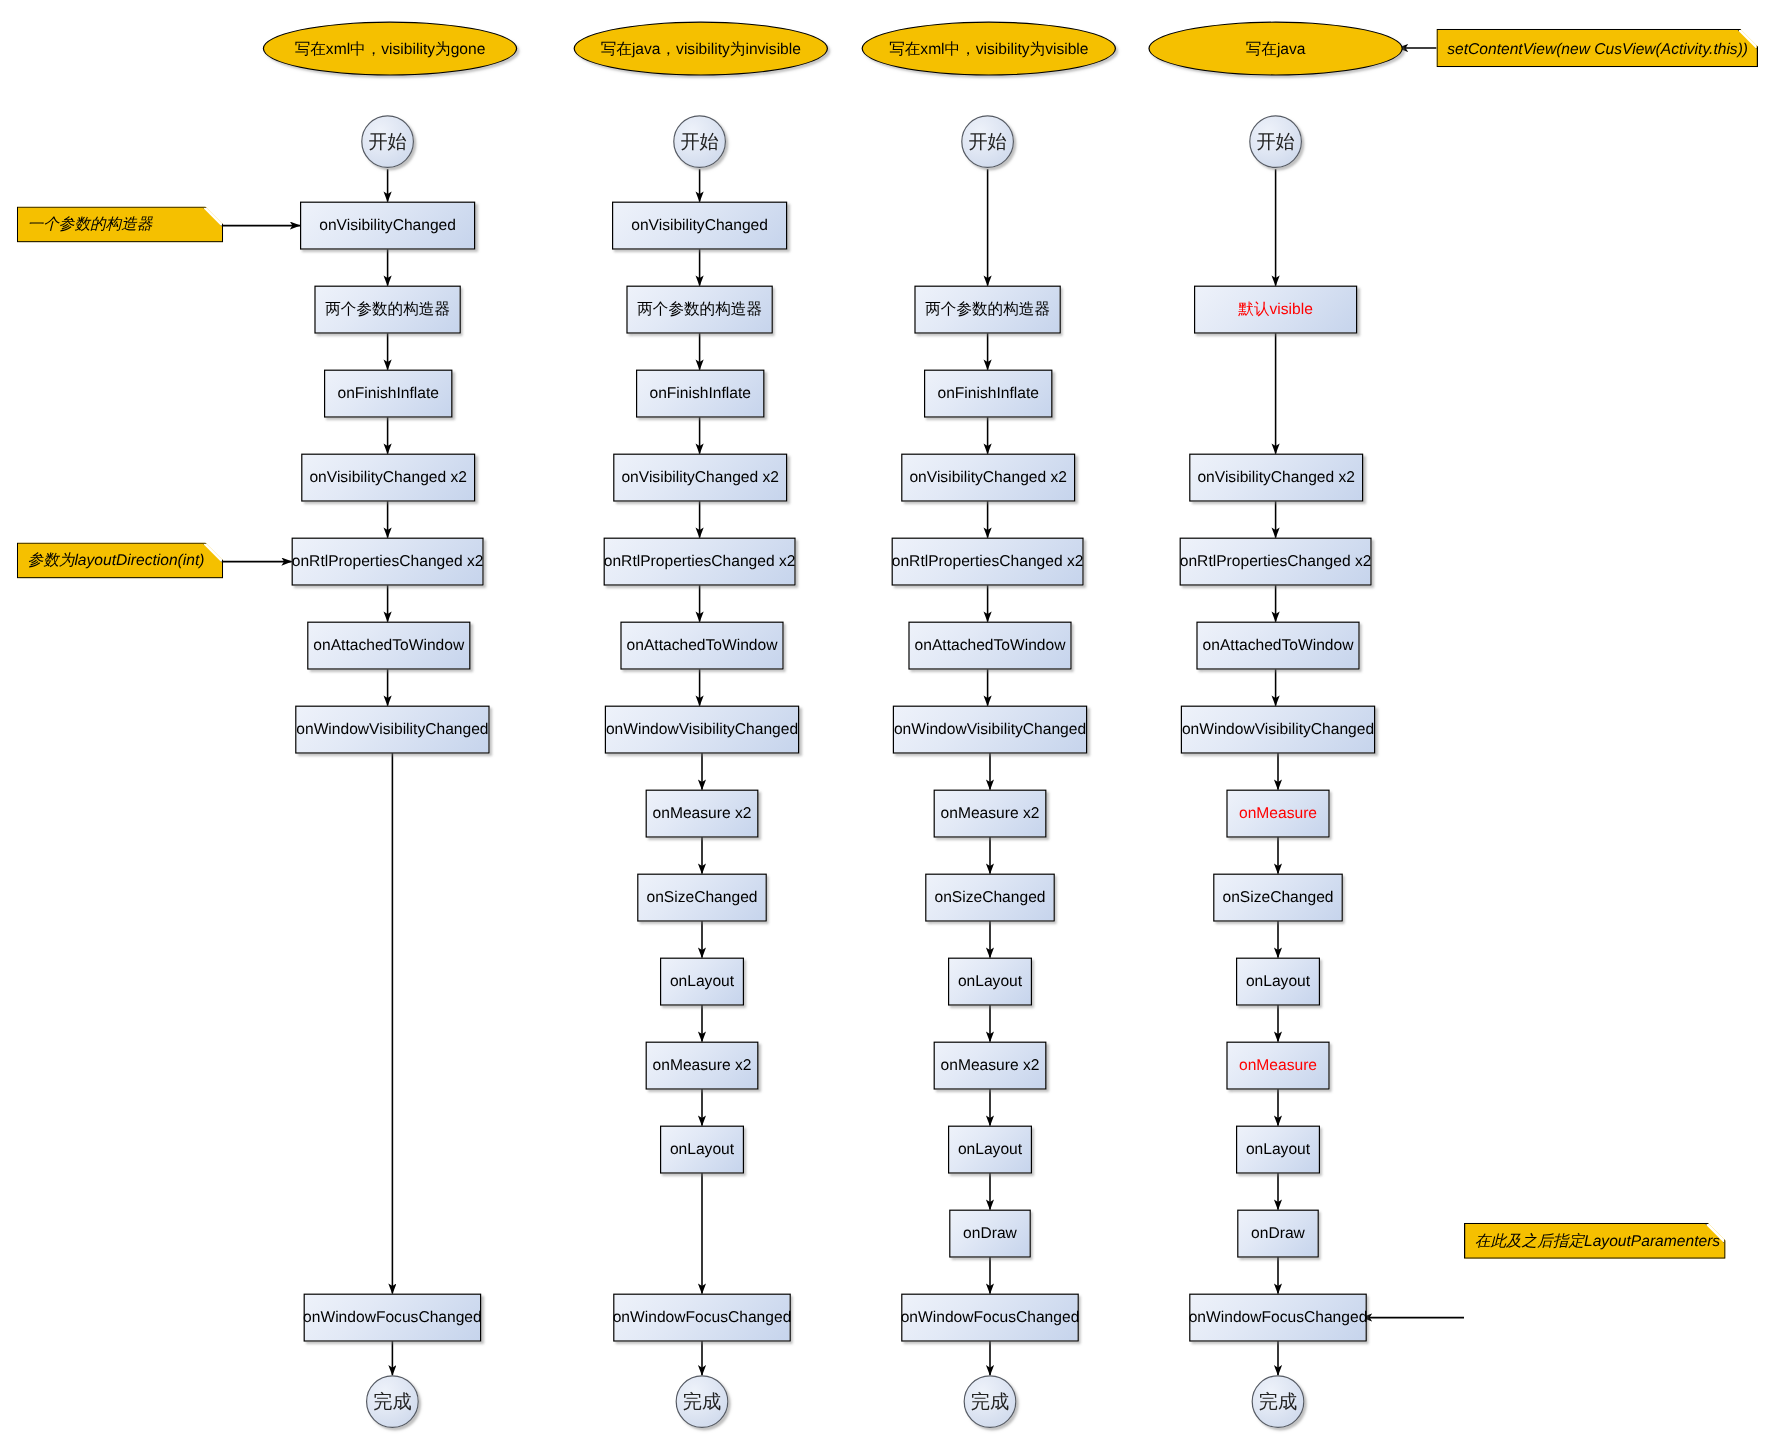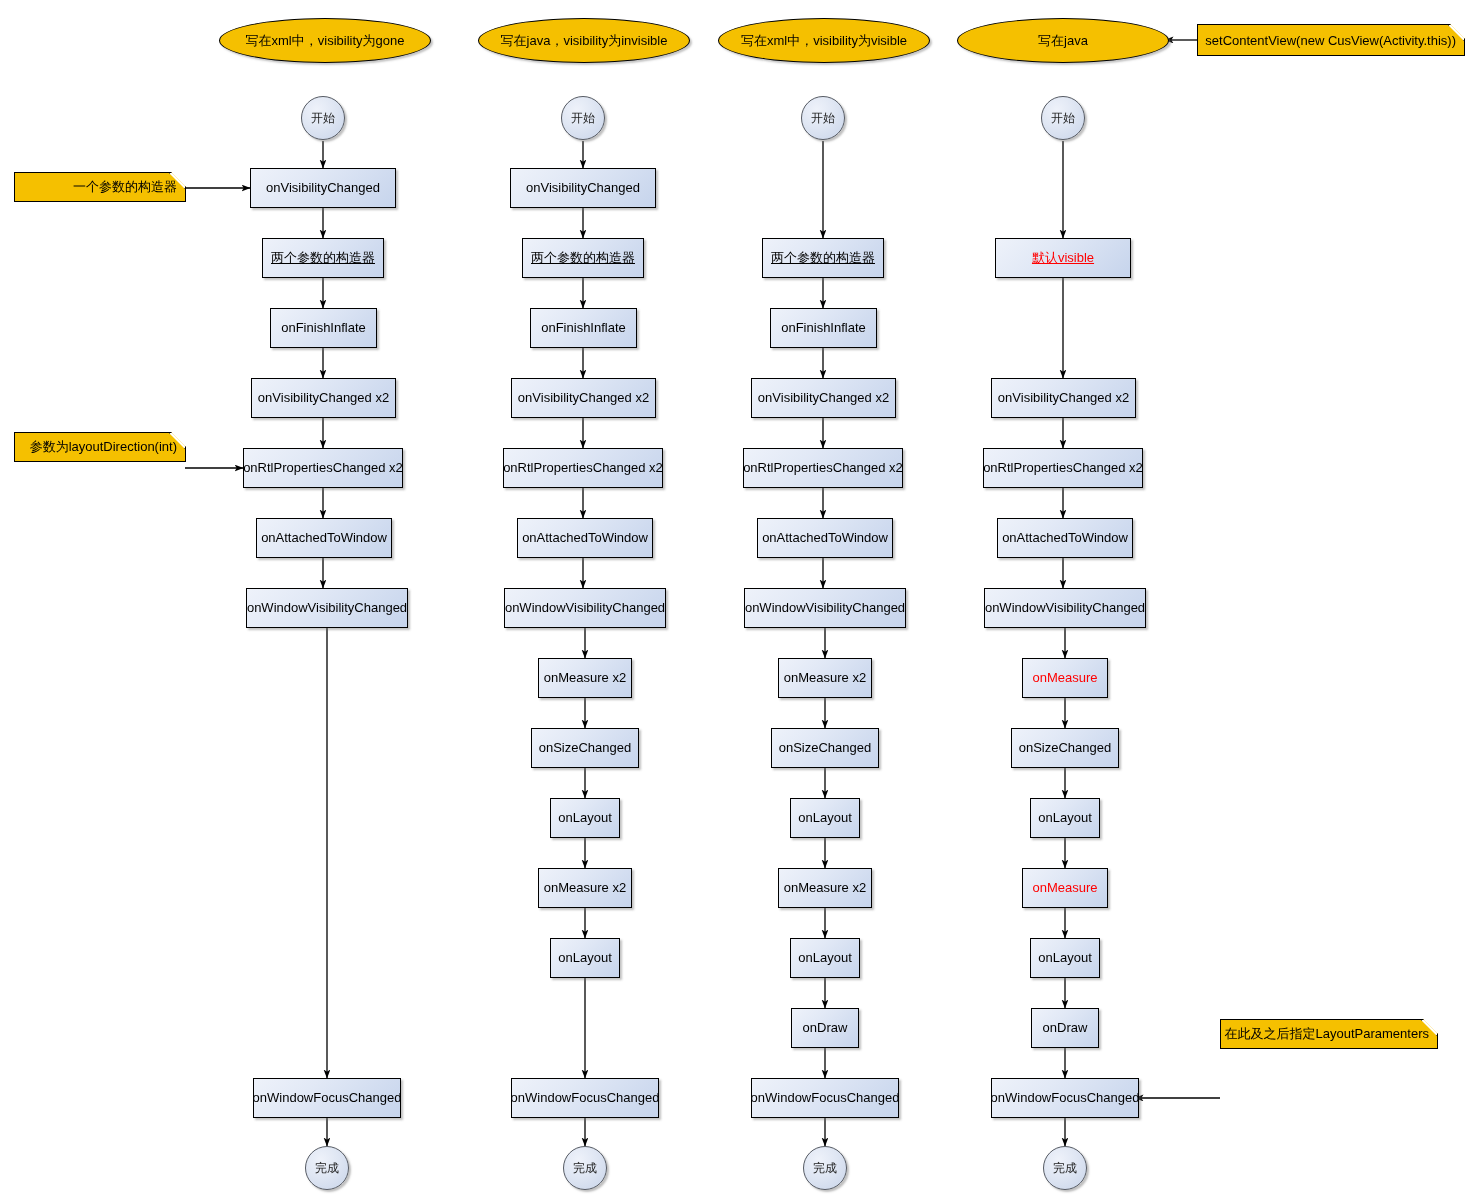--- a/index.html
+++ b/index.html
@@ -39,33 +39,33 @@
     line-height: 1.15;
     display: flex;
     align-items: center;
     justify-content: center;
     text-align: center;
     box-shadow: 2px 2px 2px rgba(120,120,120,0.45);
     white-space: nowrap;
     padding: 0 6px;
   }
   .node.red { color: #ff0000; }
-  .node.cjk { font-size: 13px; text-decoration: underline; }
+  .node.cjk { font-size: 13px; }
 
   
   .term {
     position: absolute;
     box-sizing: border-box;
     width: 44px;
     height: 44px;
     border-radius: 50%;
     border: 1px solid #555a63;
     background: radial-gradient(circle at 35% 30%, #eef2fa 0%, #dfe6f3 45%, #c8d4e9 100%);
     color: #222222;
-    font-size: 12px;
+    font-size: 16px;
     display: flex;
     align-items: center;
     justify-content: center;
     box-shadow: 2px 2px 2px rgba(130,130,130,0.5);
   }
 
   
   .ellipse {
     position: absolute;
     box-sizing: border-box;
@@ -85,26 +85,27 @@
   
   .note {
     position: absolute;
     box-sizing: border-box;
     background: #f5c000;
     border: 1px solid #000000;
     color: #000000;
     font-size: 13px;
     display: flex;
     align-items: center;
-    justify-content: flex-end;
+    justify-content: flex-start;
     text-align: center;
     white-space: nowrap;
     box-shadow: 2px 2px 2px rgba(140,140,140,0.5);
     clip-path: polygon(0 0, calc(100% - 15px) 0, 100% 15px, 100% 100%, 0 100%);
     padding: 0 8px;
+    font-style: italic;
   }
   .note .fold {
     position: absolute;
     top: 0;
     right: 0;
     width: 15px;
     height: 15px;
     background: #ffffff;
     border-left: 1px solid #000000;
     border-bottom: 1px solid #000000;
@@ -194,21 +195,21 @@
 
   <div class="ellipse" style="left:718px; top:18px; width:212px; height:45px;">写在xml中，visibility为visible</div>
 
   <div class="ellipse" style="left:957px; top:18px; width:212px; height:45px;">写在java</div>
 
   <div class="note" style="left:14px; top:172px; width:172px; height:30px;">
     <span>一个参数的构造器</span>
     <span class="fold"></span>
   </div>
 
-  <div class="note" style="left:14px; top:432px; width:172px; height:30px;">
+  <div class="note" style="left:14px; top:452px; width:172px; height:30px;">
     <span>参数为layoutDirection(int)</span>
     <span class="fold"></span>
   </div>
 
   <div class="note" style="left:1197px; top:24px; width:268px; height:32px;">
     <span>setContentView(new CusView(Activity.this))</span>
     <span class="fold"></span>
   </div>
 
   <div class="note" style="left:1220px; top:1019px; width:218px; height:30px;">

